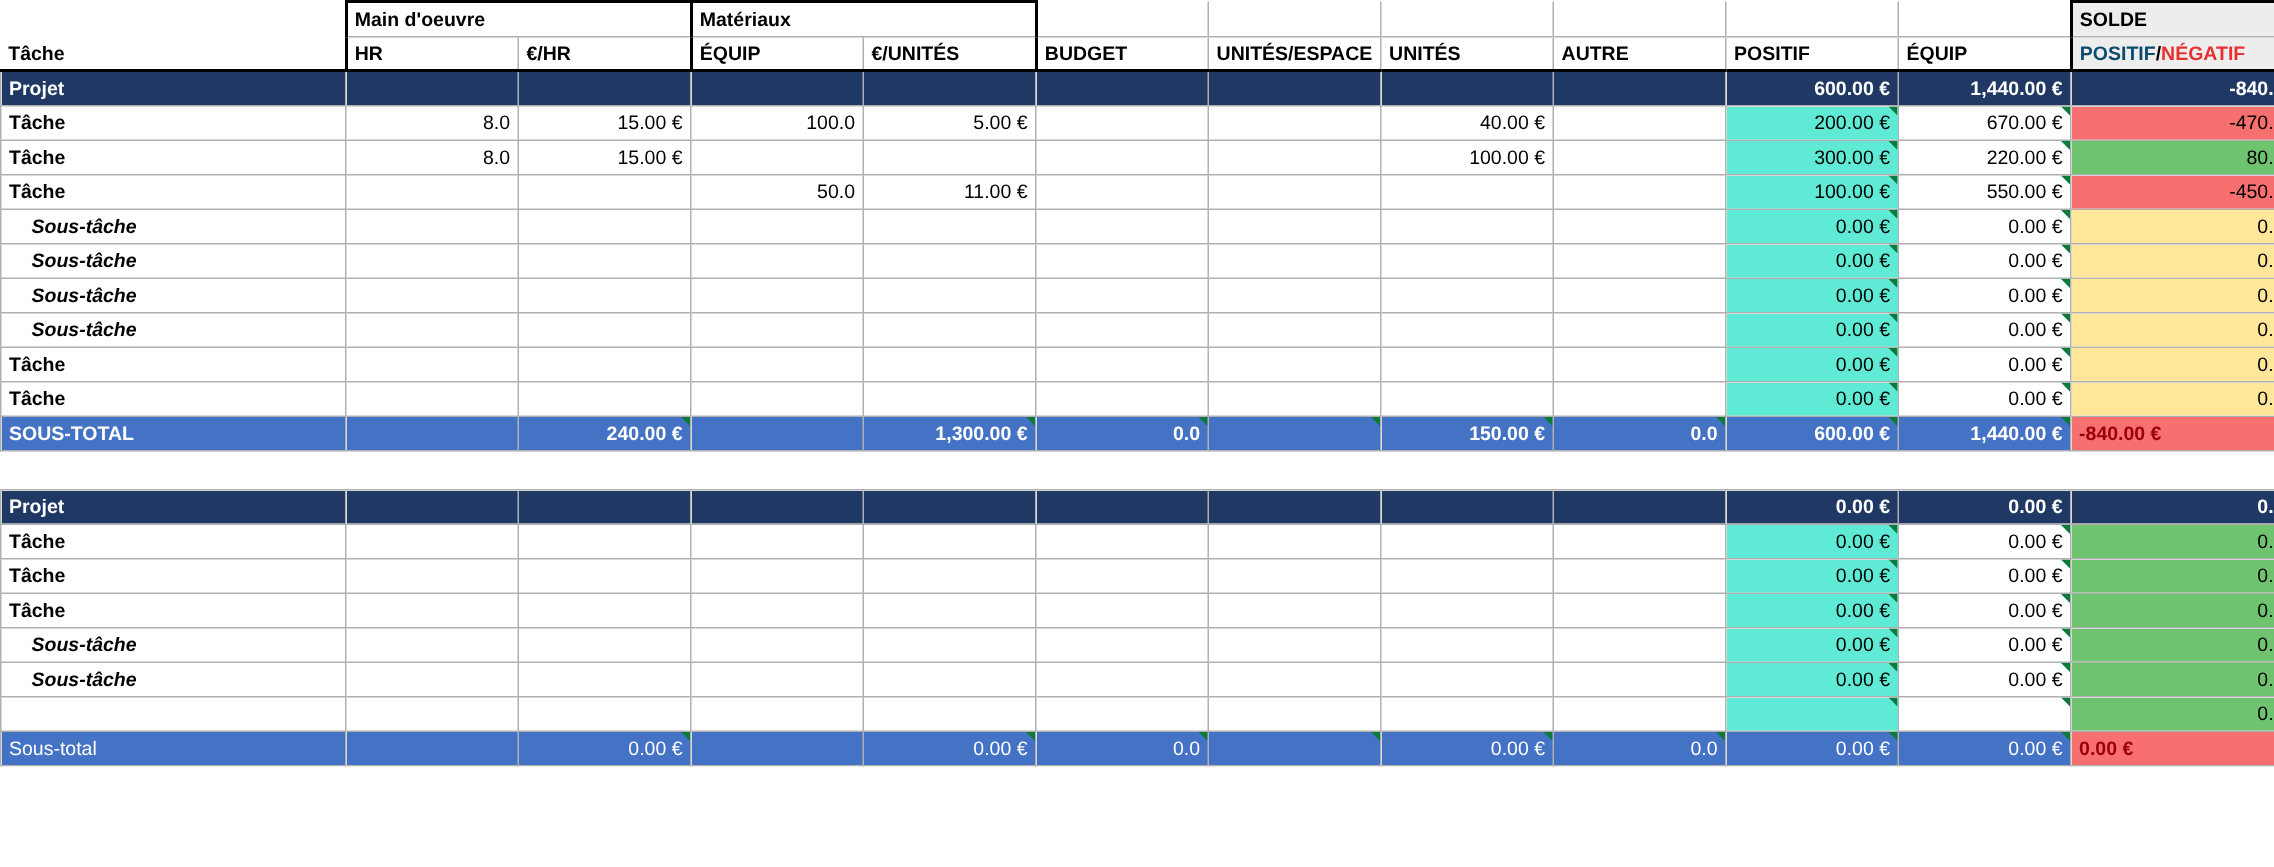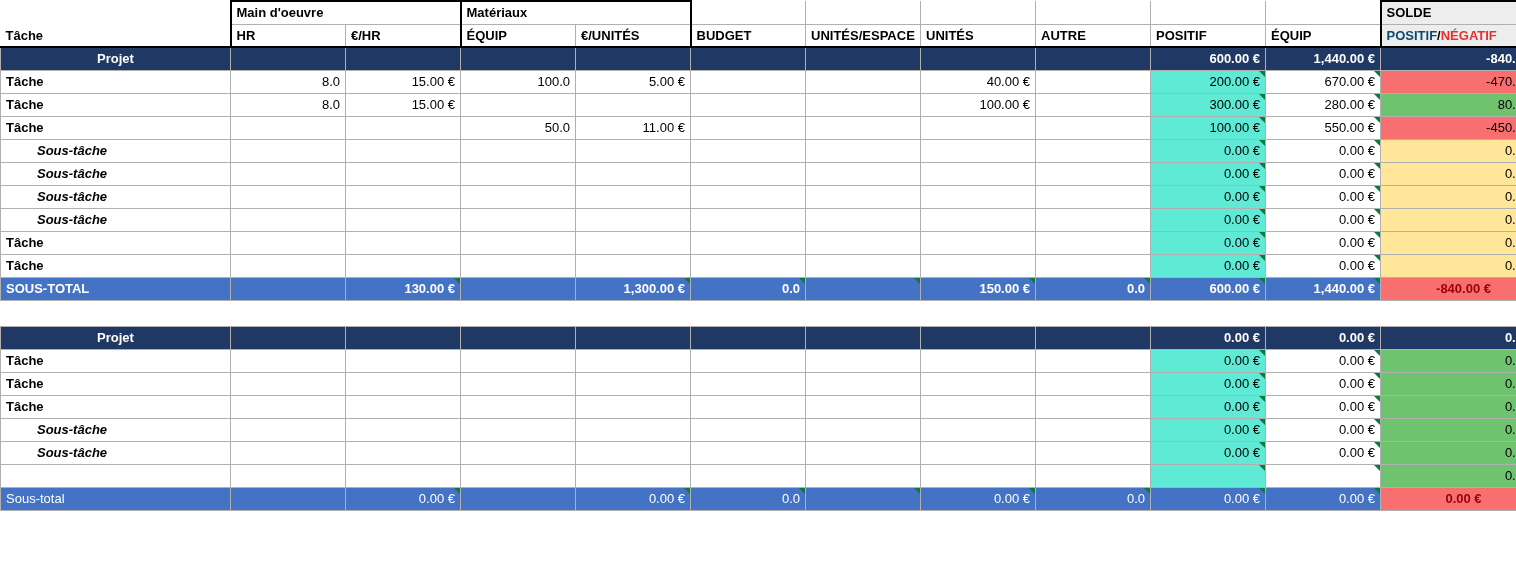--- a/index.html
+++ b/index.html
@@ -25,24 +25,24 @@
   }
   .no-border-top { border-top: none; }
   .no-border-bottom { border-bottom: none; }
   .no-border-left { border-left: none; }
   .thick-l { border-left: 2px solid #000; }
   .thick-r { border-right: 2px solid #000; }
   .thick-t { border-top: 2px solid #000; }
   .thick-b { border-bottom: 2px solid #000; }
   .center { }
   .right { text-align: right; }
-  .left { text-align: center; }
+  .left { text-align: left; }
   .bold { font-weight: bold; }
   .italic { font-style: italic; }
-  .indent1 { padding-left: 36px; margin-left: 48px; }
+  .indent1 { padding-left: 20px; margin-left: 48px; }
   .bg-dark { background: #1f3864; color: #fff; }
   .bg-blue { background: #4472c4; color: #fff; }
   .bg-lightblue { background: #5eead4; }
   .bg-green { background: #6fc36f; }
   .bg-red { background: #f76f6f; }
   .bg-yellow { background: #ffe699; }
   .bg-head { background: #ededed; }
   .txt-green { color: #0c4a6e; }
   .txt-red { color: #e83030; }
   .txt-darkred { color: #9c0006; }
@@ -142,21 +142,21 @@
     <td class="bold">Tâche</td>
     <td class="right ">8.0</td>
     <td class="right ">15.00 €</td>
     <td class="right "></td>
     <td class="right "></td>
     <td class="right "></td>
     <td class="right "></td>
     <td class="right ">100.00 €</td>
     <td class="right "></td>
     <td class="right bg-lightblue flag">300.00 €</td>
-    <td class="right flag">280.00 €</td>
+    <td class="right flag">220.00 €</td>
     <td class="right bg-green flag">80.00 €</td>
   </tr>
       <tr>
     <td class="bold">Tâche</td>
     <td class="right "></td>
     <td class="right "></td>
     <td class="right ">50.0</td>
     <td class="right ">11.00 €</td>
     <td class="right "></td>
     <td class="right "></td>
@@ -246,21 +246,21 @@
     <td class="right "></td>
     <td class="right "></td>
     <td class="right "></td>
     <td class="right bg-lightblue flag">0.00 €</td>
     <td class="right flag">0.00 €</td>
     <td class="right bg-yellow flag">0.00 €</td>
   </tr>
       <tr class="bg-blue">
     <td class="center bold">SOUS-TOTAL</td>
     <td></td>
-    <td class="right bold flag">130.00 €</td>
+    <td class="right bold flag">240.00 €</td>
     <td></td>
     <td class="right bold flag">1,300.00 €</td>
     <td class="right bold flag">0.0</td>
     <td class="flag"></td>
     <td class="right bold flag">150.00 €</td>
     <td class="right bold flag">0.0</td>
     <td class="right bold flag">600.00 €</td>
     <td class="right bold flag">1,440.00 €</td>
     <td class="left bold bg-red txt-darkred flag">-840.00 €</td>
   </tr>

